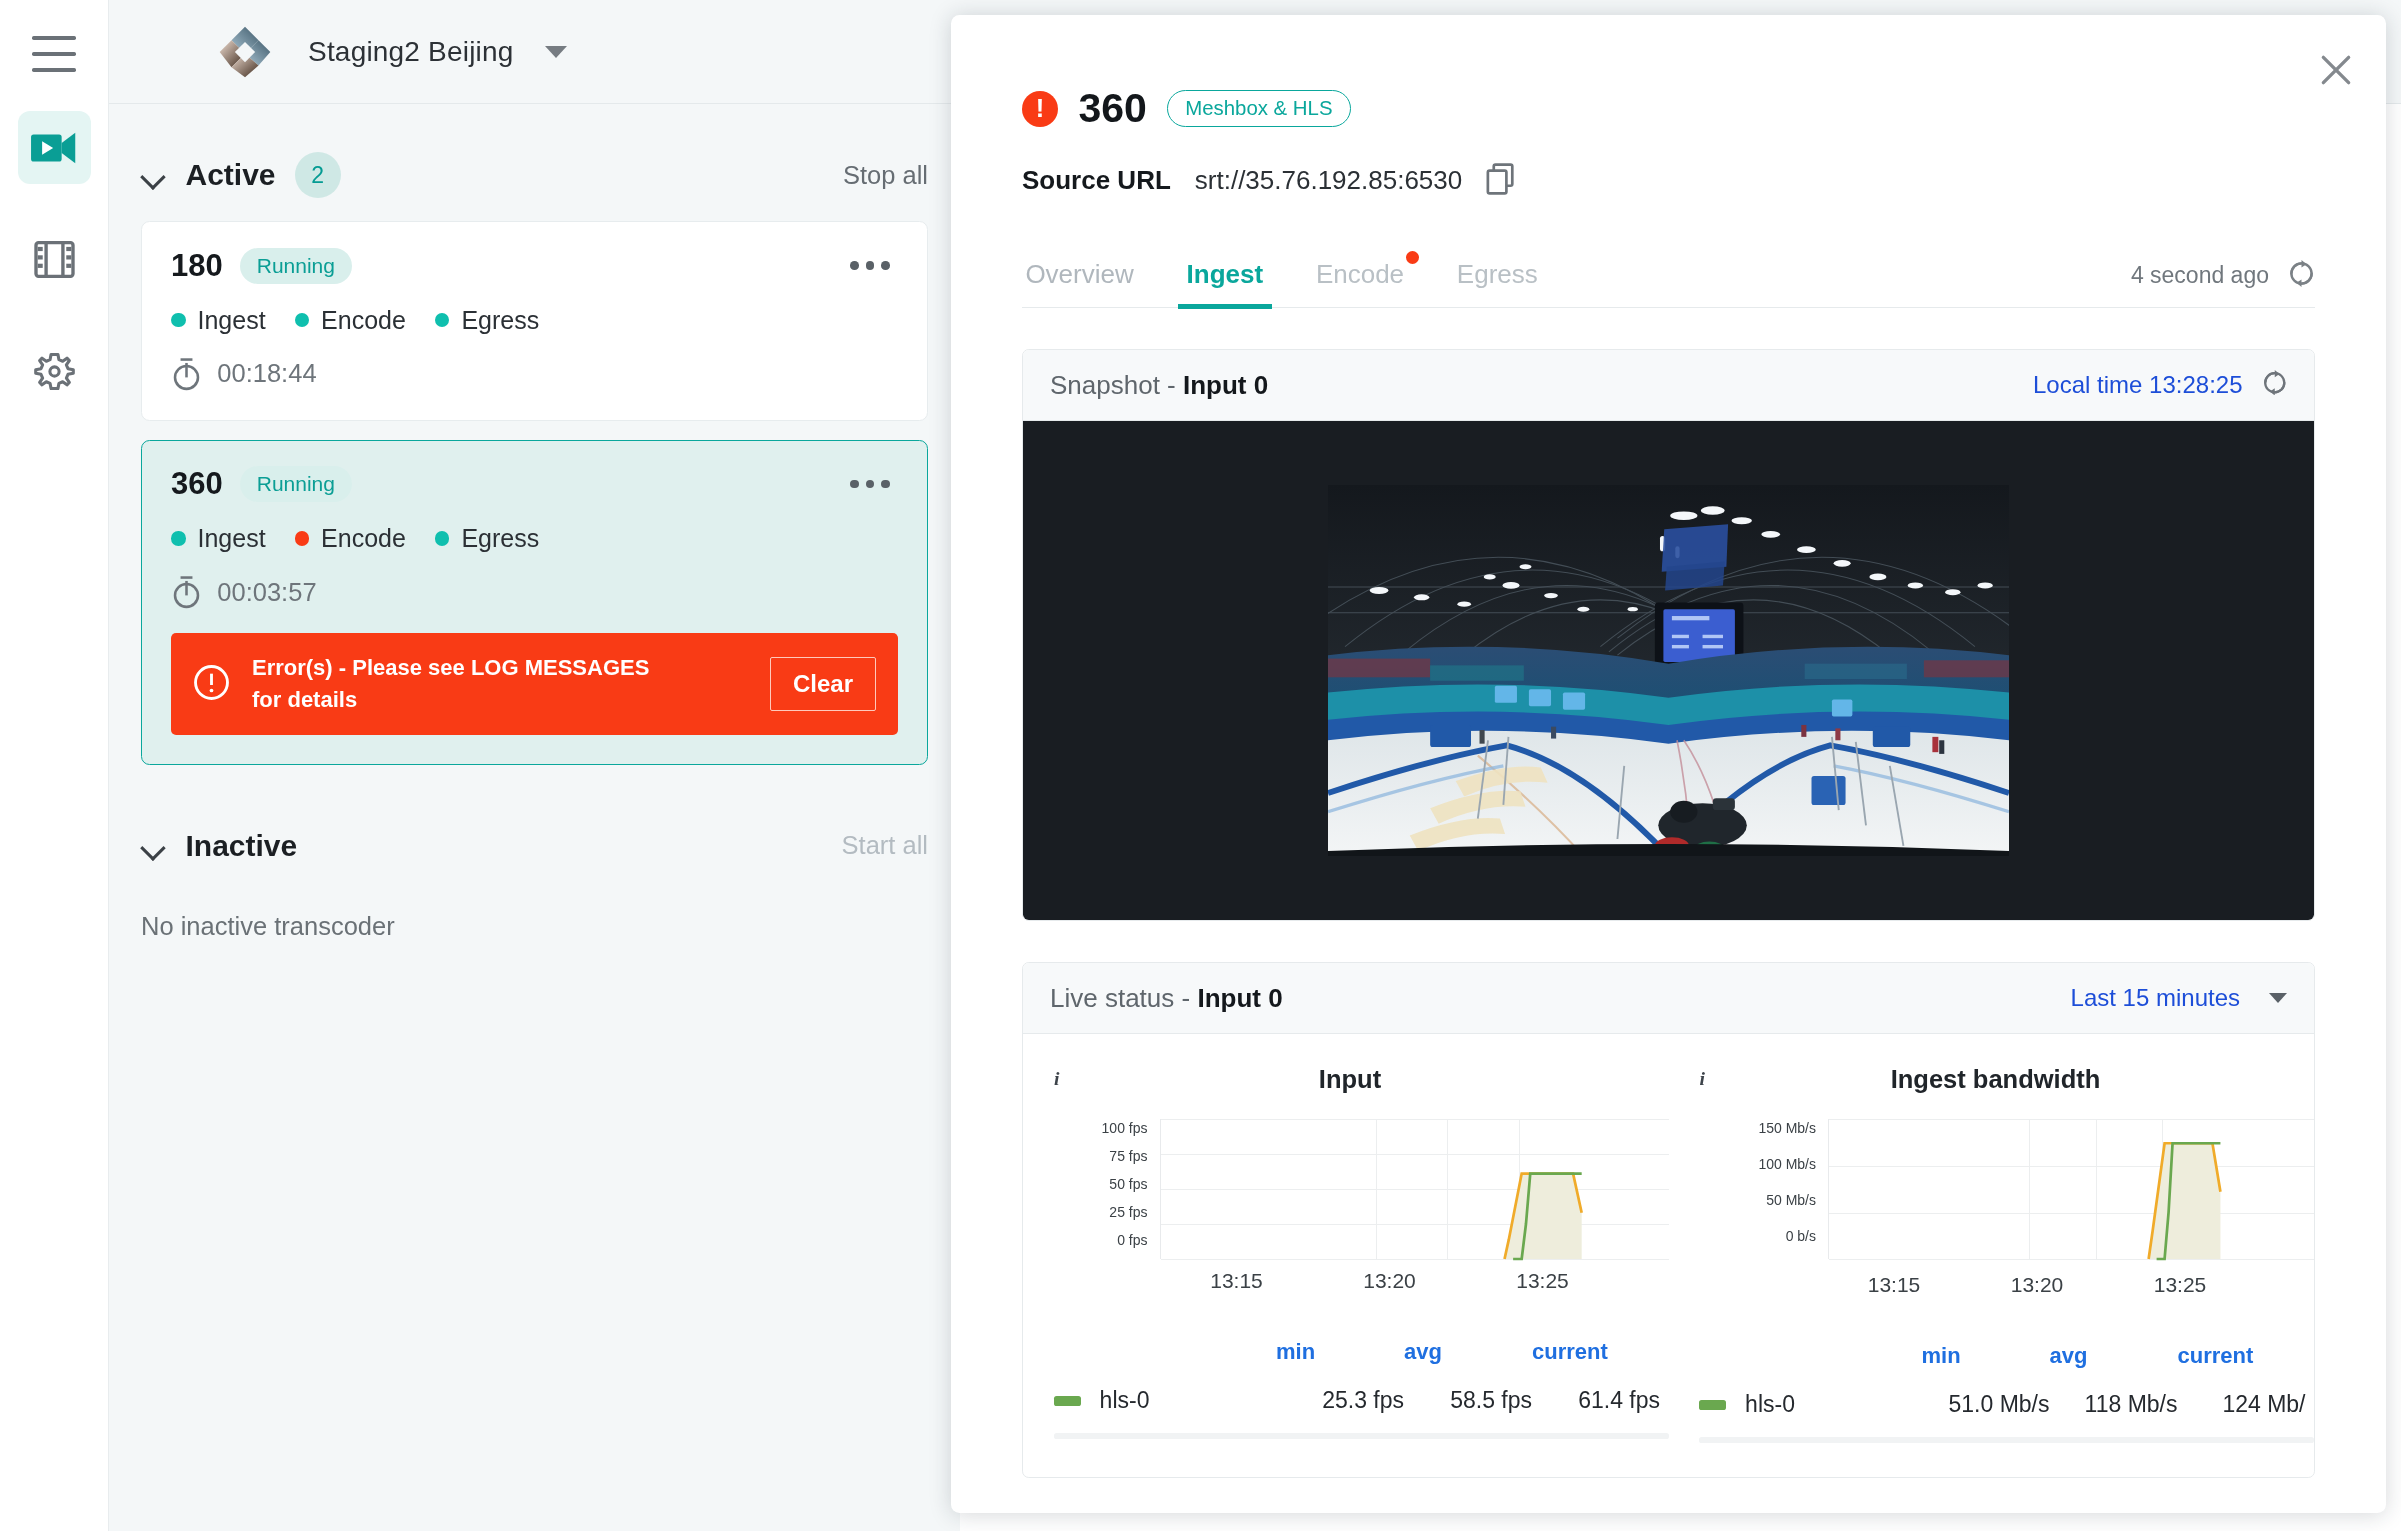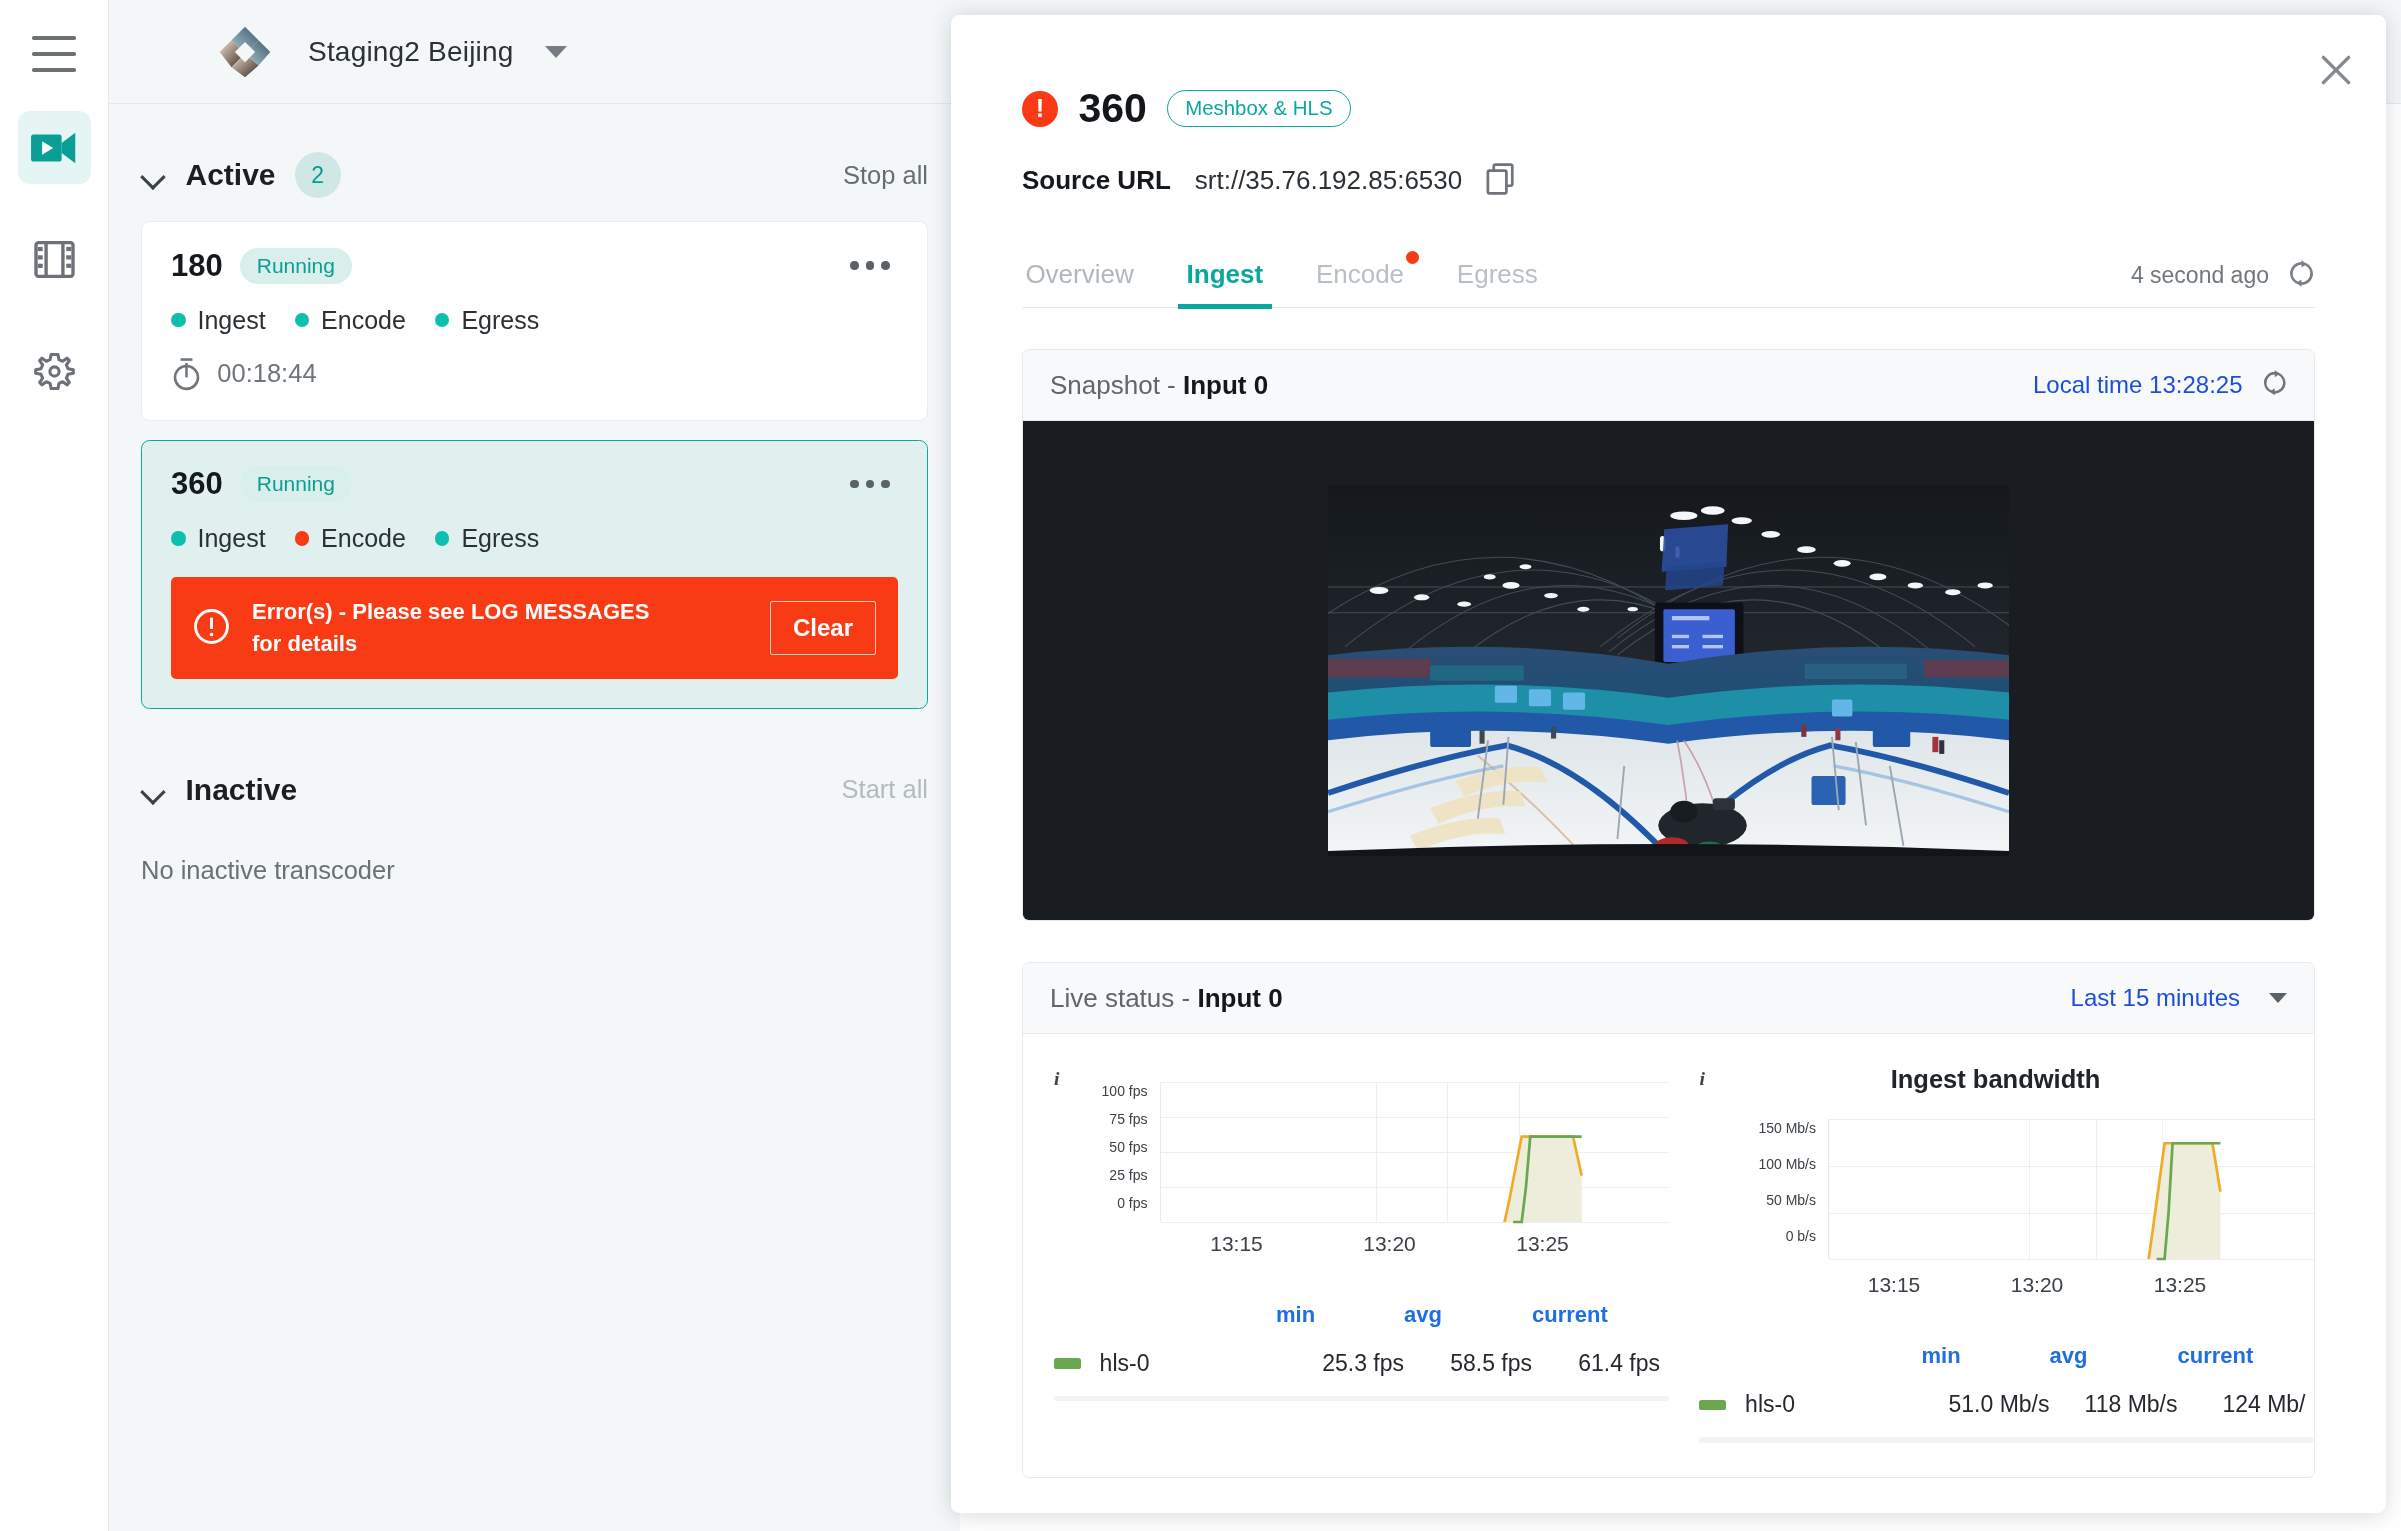--- a/index.html
+++ b/index.html
@@ -290,20 +290,28 @@
           <span>Ingest</span>
         </div>
         <div class="stage">
           <span class="dot" style="background:#f93b15"></span>
           <span>Encode</span>
         </div>
         <div class="stage">
           <span class="dot" style="background:#0fbfae"></span>
           <span>Egress</span>
         </div>
+      </div>
+      <div class="timer">
+        <svg width="31" height="34" viewBox="0 0 36 40">
+          <circle cx="18" cy="24" r="13.5" fill="none" stroke="#6e757b" stroke-width="3"></circle>
+          <line x1="11" y1="3" x2="25" y2="3" stroke="#6e757b" stroke-width="3"></line>
+          <line x1="18" y1="7" x2="18" y2="24" stroke="#6e757b" stroke-width="3"></line>
+        </svg>
+        <span>00:03:57</span>
       </div>
 
       <div class="err-banner">
         <span class="ico">
           <svg width="37" height="37" viewBox="0 0 44 44">
             <circle cx="22" cy="22" r="19" fill="none" stroke="#ffffff" stroke-width="3.4"></circle>
             <line x1="22" y1="11.5" x2="22" y2="25" stroke="#ffffff" stroke-width="3.4"></line>
             <circle cx="22" cy="31.5" r="2.2" fill="#ffffff"></circle>
           </svg>
         </span>
@@ -539,20 +547,21 @@
           <div class="right">
             <span>Last 15 minutes</span>
             <span class="caret"></span>
           </div>
         </div>
 
         <div class="charts-body">
 
           <div class="chart-block">
             <div class="chart-info">i</div>
+            <div class="chart-title">Input</div>
             <div class="plot-wrap">
               <div class="y-axis">
                 <div>100 fps</div>
                 <div>75 fps</div>
                 <div>50 fps</div>
                 <div>25 fps</div>
                 <div>0 fps</div>
               </div>
               <div class="plot" id="plot0">
                   <div class="grid" style="top: 0px;"></div>

